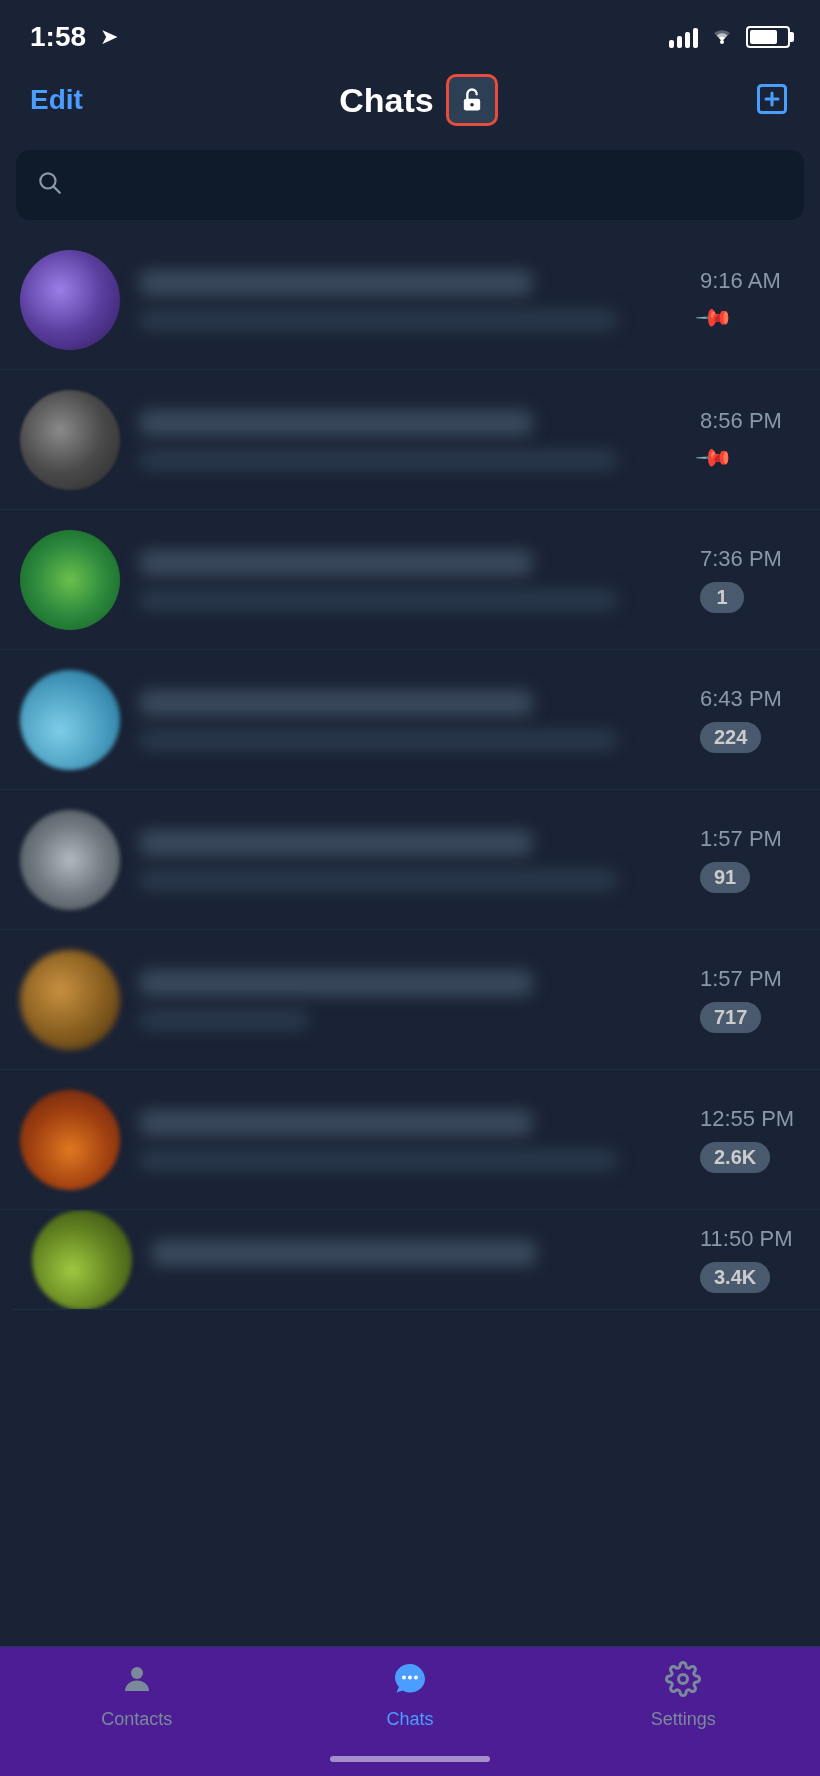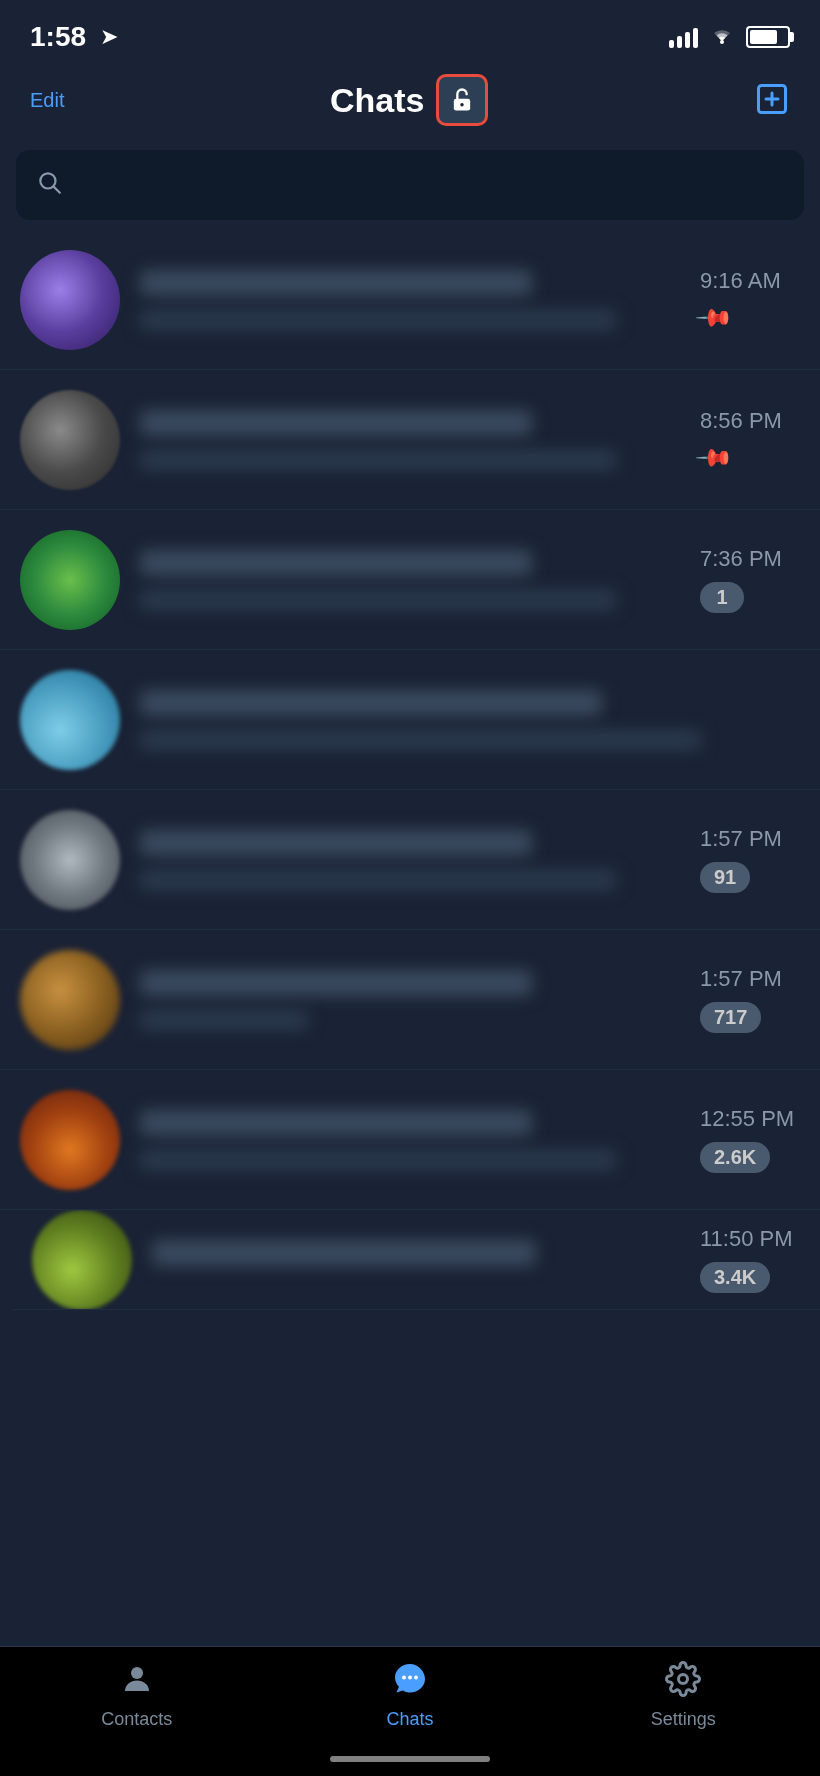--- a/index.html
+++ b/index.html
@@ -78,26 +78,26 @@
 
     
     .header {
       display: flex;
       justify-content: space-between;
       align-items: center;
       padding: 10px 30px 20px;
       height: 90px;
     }
     .edit-btn {
-      font-size: 20px;
+      font-size: 28px;
       color: #4a9eff;
       background: none;
       border: none;
       cursor: pointer;
-      font-weight: 400;
+      font-weight: 700;
     }
     .header-title-area {
       display: flex;
       align-items: center;
       gap: 12px;
     }
     .header-title {
       font-size: 34px;
       font-weight: 700;
       color: #ffffff;
@@ -242,21 +242,21 @@
       transform: rotate(45deg);
     }
 
     
     .tab-bar {
       position: absolute;
       bottom: 0;
       left: 0;
       right: 0;
       height: 130px;
-      background: #000000;
+      background: #4c1d95;
       border-top: 1px solid #2a3a4e;
       display: flex;
       align-items: flex-start;
       padding-top: 14px;
     }
 
     .tab-item {
       flex: 1;
       display: flex;
       flex-direction: column;
@@ -400,20 +400,24 @@
       <span class="chat-badge">1</span>
     </div>
   </div>
 
   <div class="chat-item">
     <div class="avatar avatar-4"></div>
     <div class="chat-content">
       <div class="chat-name"></div>
       <div class="chat-preview"></div>
     </div>
+    <div class="chat-meta">
+      <span class="chat-time">6:43 PM</span>
+      <span class="chat-badge">224</span>
+    </div>
   </div>
 
   <div class="chat-item">
     <div class="avatar avatar-5"></div>
     <div class="chat-content">
       <div class="chat-name"></div>
       <div class="chat-preview"></div>
     </div>
     <div class="chat-meta">
       <span class="chat-time">1:57 PM</span>

